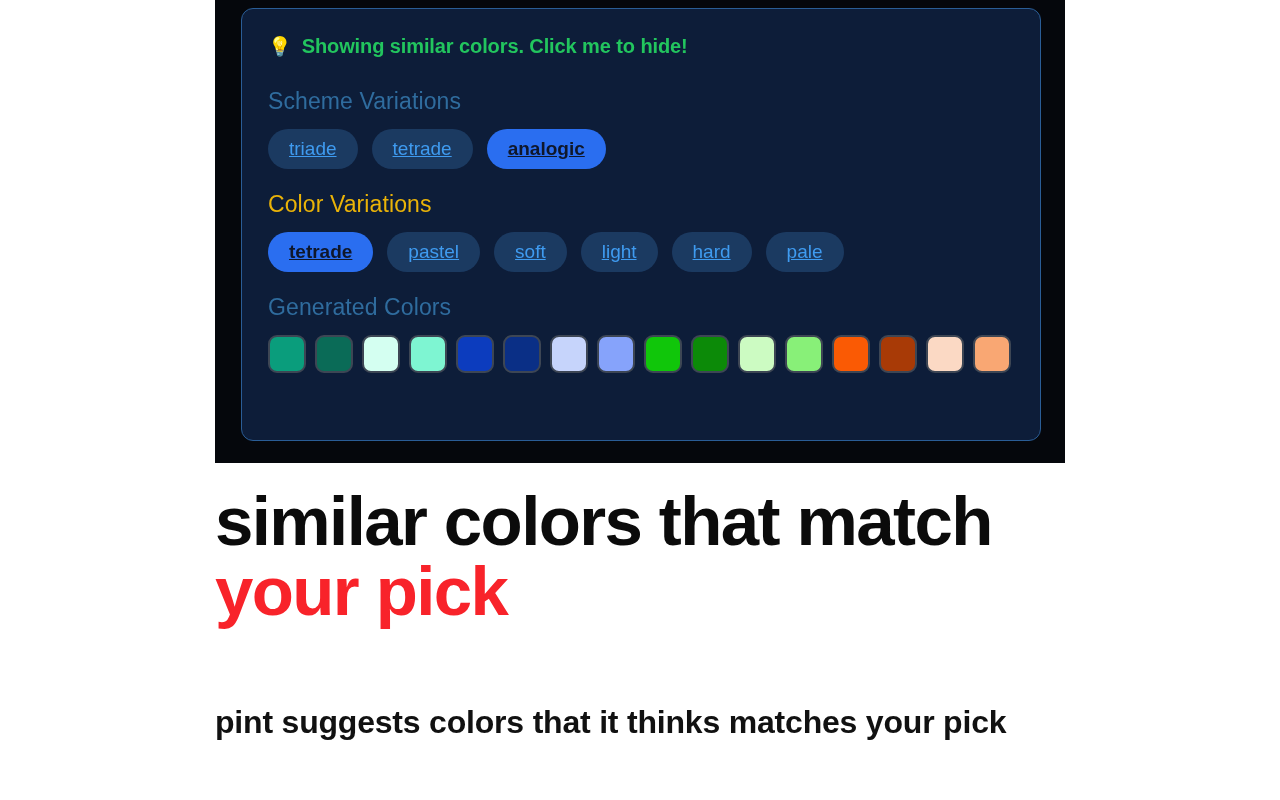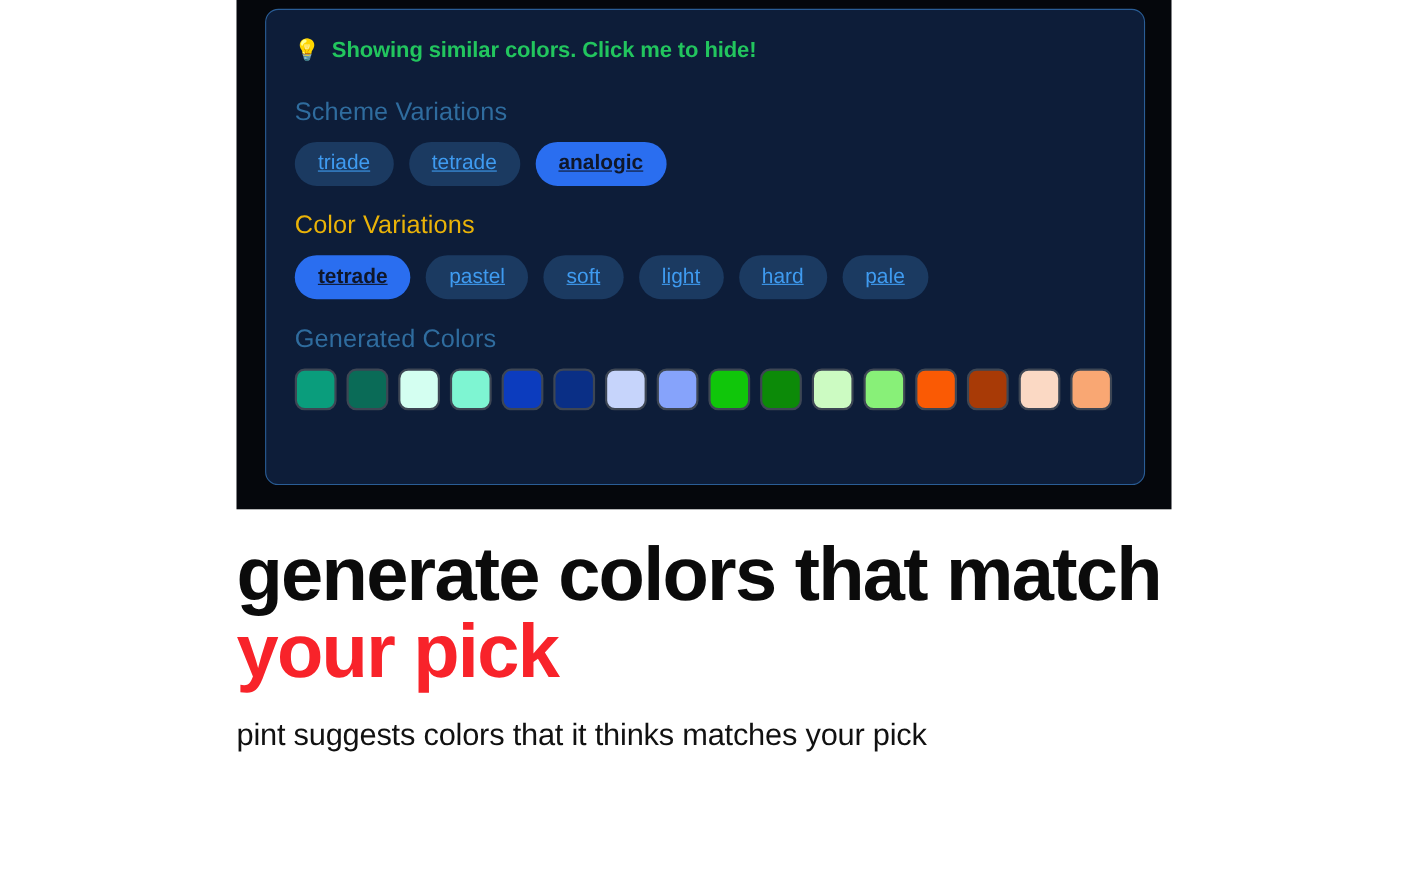--- a/index.html
+++ b/index.html
@@ -123,25 +123,25 @@
   }
   .headline {
     font-size: 69px;
     font-weight: bold;
     line-height: 1.02;
     letter-spacing: -1.6px;
     color: #0b0b0b;
   }
   .headline .accent { color: #f8232a; display: block; }
   .subtitle {
-    margin-top: 24px;
-    font-size: 28px;
+    margin-top: 76px;
+    font-size: 32px;
     color: #111111;
     letter-spacing: -0.2px;
-    font-weight: normal;
+    font-weight: bold;
   }
 </style>
 </head>
 <body>
 
 <div class="page">
 
   <div class="shot">
     <div class="panel">
 
@@ -191,19 +191,19 @@
             <div class="swatch" title="#fbd9c4" style="background: rgb(251, 217, 196);"></div>
             <div class="swatch" title="#f9a773" style="background: rgb(249, 167, 115);"></div>
           </div>
       </div>
 
     </div>
   </div>
 
   <div class="copy">
     <h1 class="headline">
-      <span>generate colors that match</span>
+      <span>similar colors that match</span>
       <span class="accent" style="color: rgb(248, 35, 42);">your pick</span>
     </h1>
     <p class="subtitle">pint suggests colors that it thinks matches your pick</p>
   </div>
 
 </div>
 
 </body></html>

